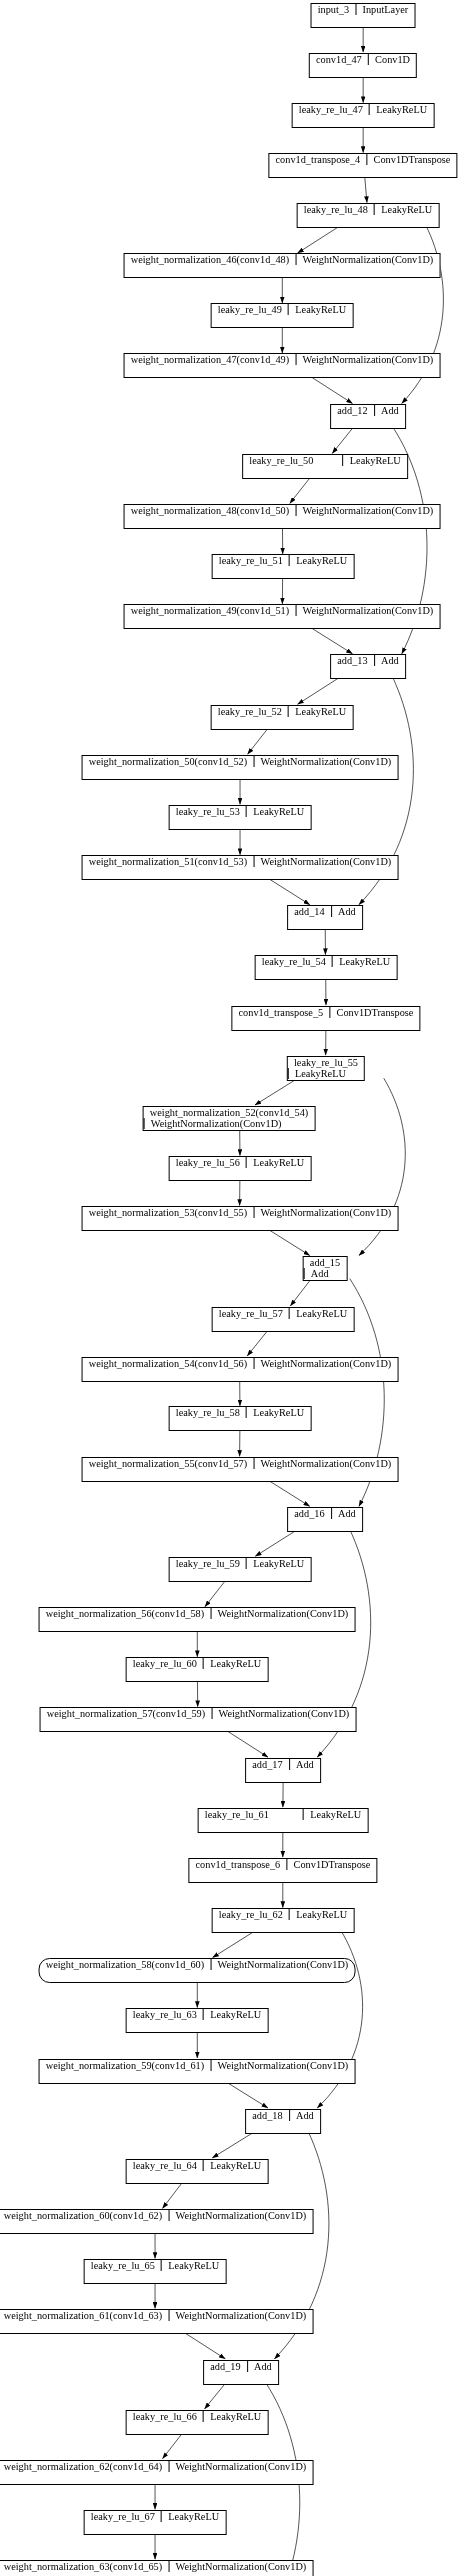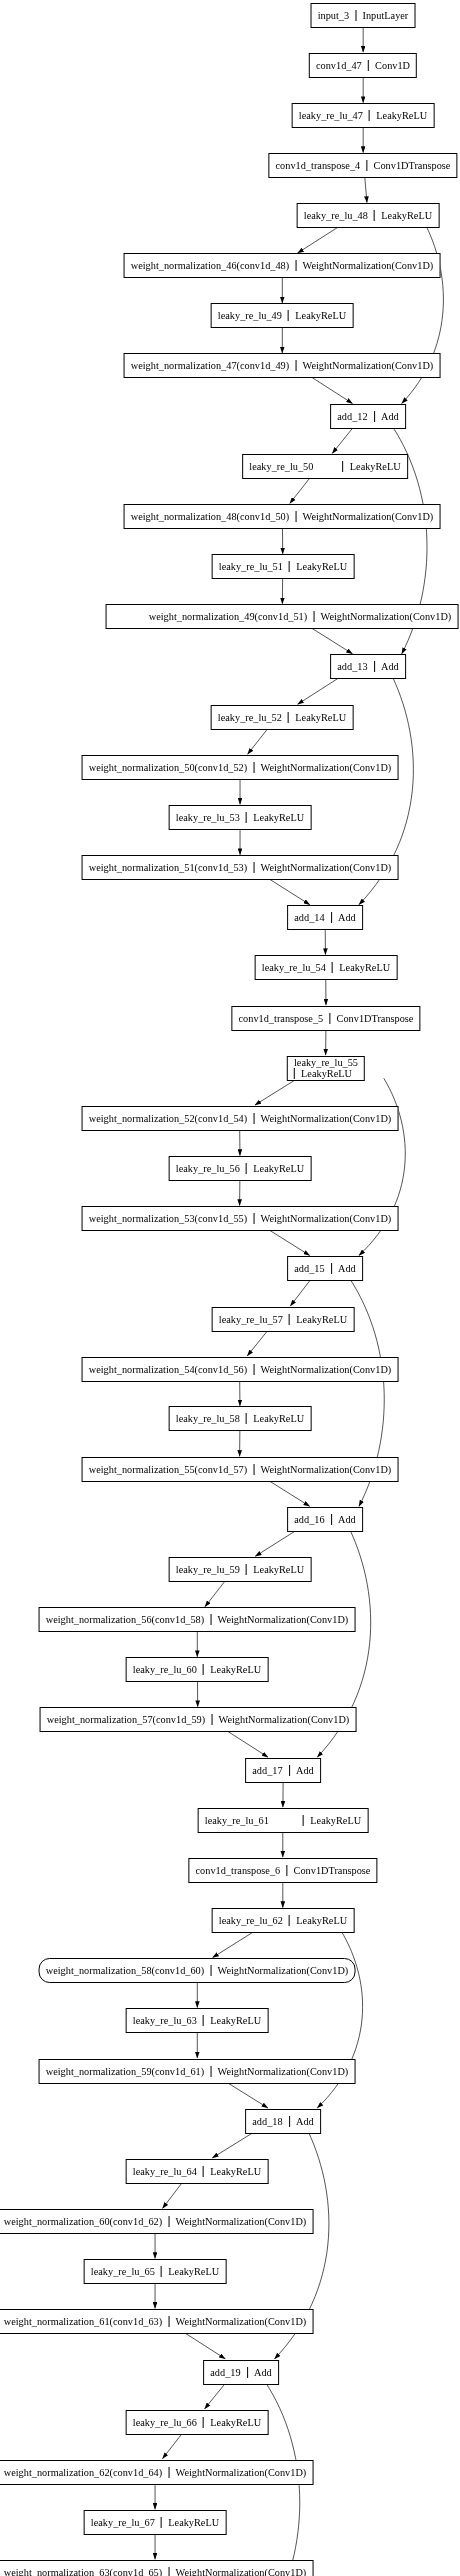--- a/index.html
+++ b/index.html
@@ -15,21 +15,21 @@
   .edge {
     fill: none;
     stroke: #000000;
     stroke-width: 1.3px;
     marker-end: url(#arrowhead);
   }
   .node {
     position: absolute;
     transform: translateX(-50%);
     display: flex;
-    align-items: center;
+    align-items: flex-start;
     height: 25px;
     box-sizing: border-box;
     background: #ffffff;
     border: 0.7px solid #000000;
     white-space: nowrap;
   }
   .cell {
     display: flex;
     align-items: center;
     padding: 0 6.2px;
@@ -174,21 +174,21 @@
         <span class="cell type">LeakyReLU</span>
       </div>
       <div class="node" style="left: 282px; top: 504px;">
         <span class="cell name">weight_normalization_48(conv1d_50)</span>
         <span class="cell type">WeightNormalization(Conv1D)</span>
       </div>
       <div class="node" style="left: 283px; top: 554px;">
         <span class="cell name">leaky_re_lu_51</span>
         <span class="cell type">LeakyReLU</span>
       </div>
-      <div class="node" style="left: 282px; top: 604px; padding-left: 36px;">
+      <div class="node" style="left: 282px; top: 604px;">
         <span class="cell name">weight_normalization_49(conv1d_51)</span>
         <span class="cell type">WeightNormalization(Conv1D)</span>
       </div>
       <div class="node" style="left: 368px; top: 654px;">
         <span class="cell name">add_13</span>
         <span class="cell type">Add</span>
       </div>
       <div class="node" style="left: 282px; top: 705px;">
         <span class="cell name">leaky_re_lu_52</span>
         <span class="cell type">LeakyReLU</span>
@@ -214,33 +214,33 @@
         <span class="cell type">LeakyReLU</span>
       </div>
       <div class="node" style="left: 326px; top: 1006px;">
         <span class="cell name">conv1d_transpose_5</span>
         <span class="cell type">Conv1DTranspose</span>
       </div>
       <div class="node" style="left: 326px; top: 1056px; flex-direction: column;">
         <span class="cell name">leaky_re_lu_55</span>
         <span class="cell type">LeakyReLU</span>
       </div>
-      <div class="node" style="left: 240px; top: 1106px;">
+      <div class="node" style="left: 229px; top: 1106px; flex-direction: column;">
         <span class="cell name">weight_normalization_52(conv1d_54)</span>
         <span class="cell type">WeightNormalization(Conv1D)</span>
       </div>
       <div class="node" style="left: 240px; top: 1156px;">
         <span class="cell name">leaky_re_lu_56</span>
         <span class="cell type">LeakyReLU</span>
       </div>
       <div class="node" style="left: 240px; top: 1206px;">
         <span class="cell name">weight_normalization_53(conv1d_55)</span>
         <span class="cell type">WeightNormalization(Conv1D)</span>
       </div>
-      <div class="node" style="left: 325px; top: 1256px;">
+      <div class="node" style="left: 325px; top: 1256px; flex-direction: column;">
         <span class="cell name">add_15</span>
         <span class="cell type">Add</span>
       </div>
       <div class="node" style="left: 283px; top: 1307px;">
         <span class="cell name">leaky_re_lu_57</span>
         <span class="cell type">LeakyReLU</span>
       </div>
       <div class="node" style="left: 240px; top: 1357px;">
         <span class="cell name">weight_normalization_54(conv1d_56)</span>
         <span class="cell type">WeightNormalization(Conv1D)</span>

